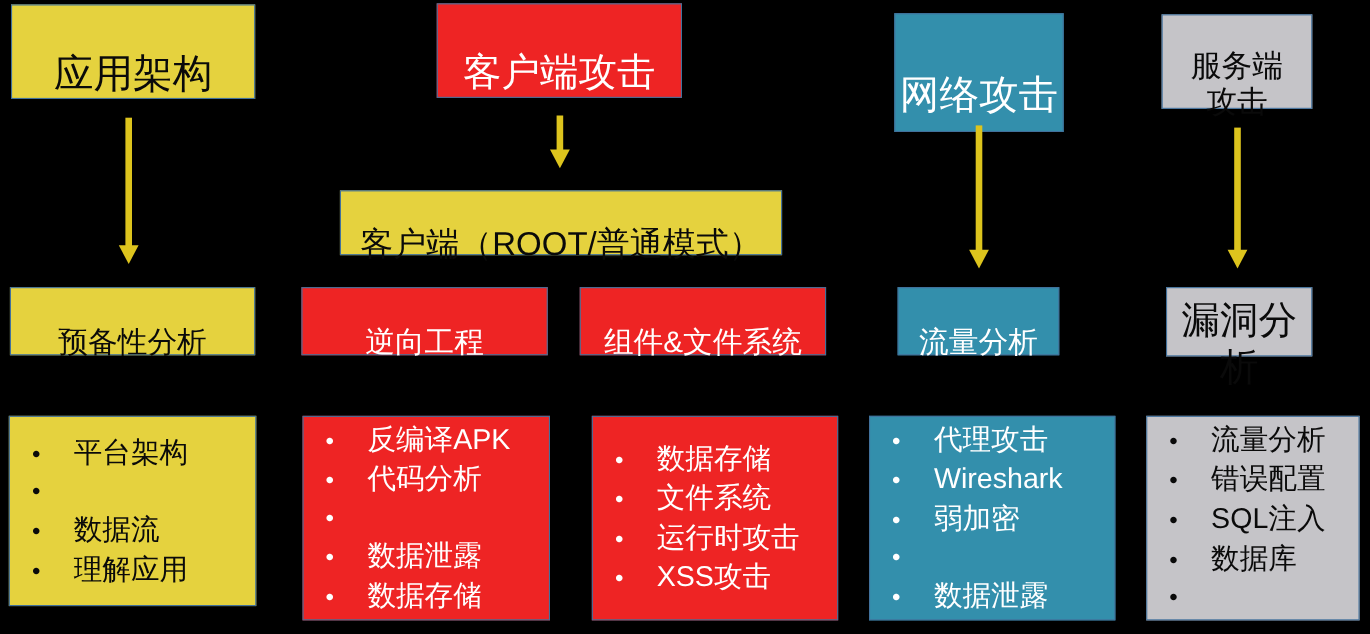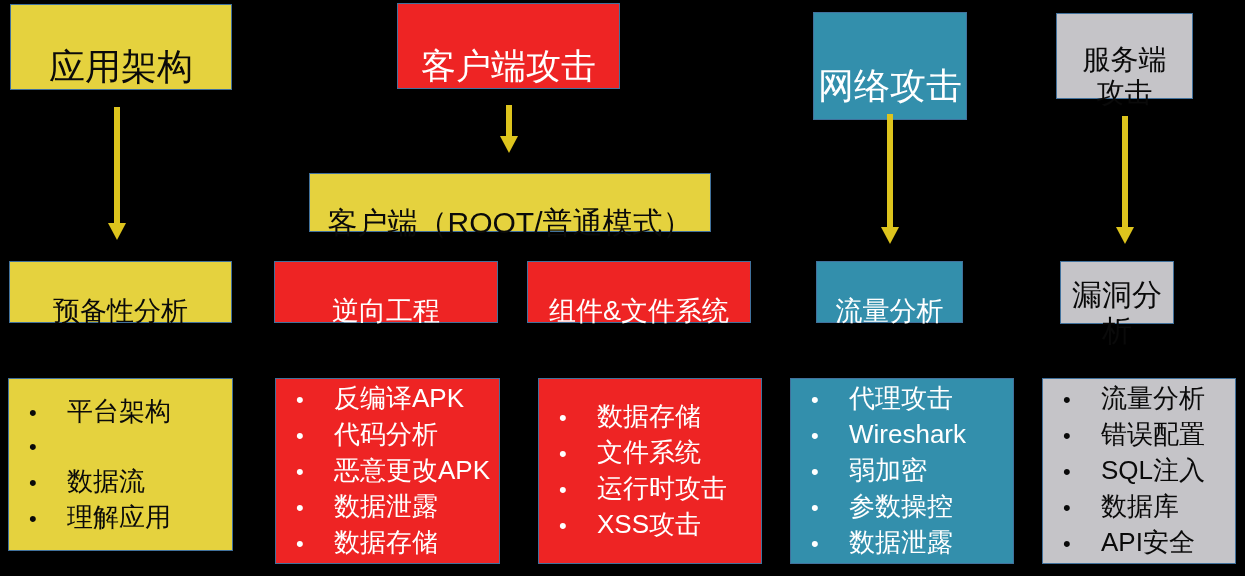--- a/index.html
+++ b/index.html
@@ -92,21 +92,21 @@
   </div>
   <div class="box fill-red" style="left:274px;top:261px;width:224px;height:62px;font-size:27px">
     <span class="lbl">逆向工程</span>
   </div>
   <div class="box fill-red" style="left:527px;top:261px;width:224px;height:62px;font-size:27px">
     <span class="lbl">组件&amp;文件系统</span>
   </div>
   <div class="box fill-teal" style="left:816px;top:261px;width:147px;height:62px;font-size:27px">
     <span class="lbl">流量分析</span>
   </div>
-  <div class="box fill-gray" style="left:1060px;top:261px;width:114px;height:63px;font-size:30px">
+  <div class="box fill-gray" style="left:1060px;top:261px;width:133px;height:63px;font-size:35px">
     <span class="lbl">漏洞分析</span>
   </div>
 
   <div class="box detail fill-yellow" style="left:8px;top:378px;width:225px;height:173px">
     <ul class="items">
       <li>
           <span class="bullet">•</span>
           <span>平台架构</span>
         </li>
       <li>
@@ -128,21 +128,20 @@
       <li>
           <span class="bullet">•</span>
           <span>反编译APK</span>
         </li>
       <li>
           <span class="bullet">•</span>
           <span>代码分析</span>
         </li>
       <li>
           <span class="bullet">•</span>
-          <span>恶意更改APK</span>
         </li>
       <li>
           <span class="bullet">•</span>
           <span>数据泄露</span>
         </li>
       <li>
           <span class="bullet">•</span>
           <span>数据存储</span>
         </li>
     </ul>
@@ -178,21 +177,20 @@
       <li>
           <span class="bullet">•</span>
           <span>Wireshark</span>
         </li>
       <li>
           <span class="bullet">•</span>
           <span>弱加密</span>
         </li>
       <li>
           <span class="bullet">•</span>
-          <span>参数操控</span>
         </li>
       <li>
           <span class="bullet">•</span>
           <span>数据泄露</span>
         </li>
     </ul>
   </div>
 
   <div class="box detail fill-gray" style="left:1042px;top:378px;width:194px;height:186px">
     <ul class="items">
@@ -207,18 +205,17 @@
       <li>
           <span class="bullet">•</span>
           <span>SQL注入</span>
         </li>
       <li>
           <span class="bullet">•</span>
           <span>数据库</span>
         </li>
       <li>
           <span class="bullet">•</span>
-          <span>API安全</span>
         </li>
     </ul>
   </div>
 
 </div>
 
 </body></html>

